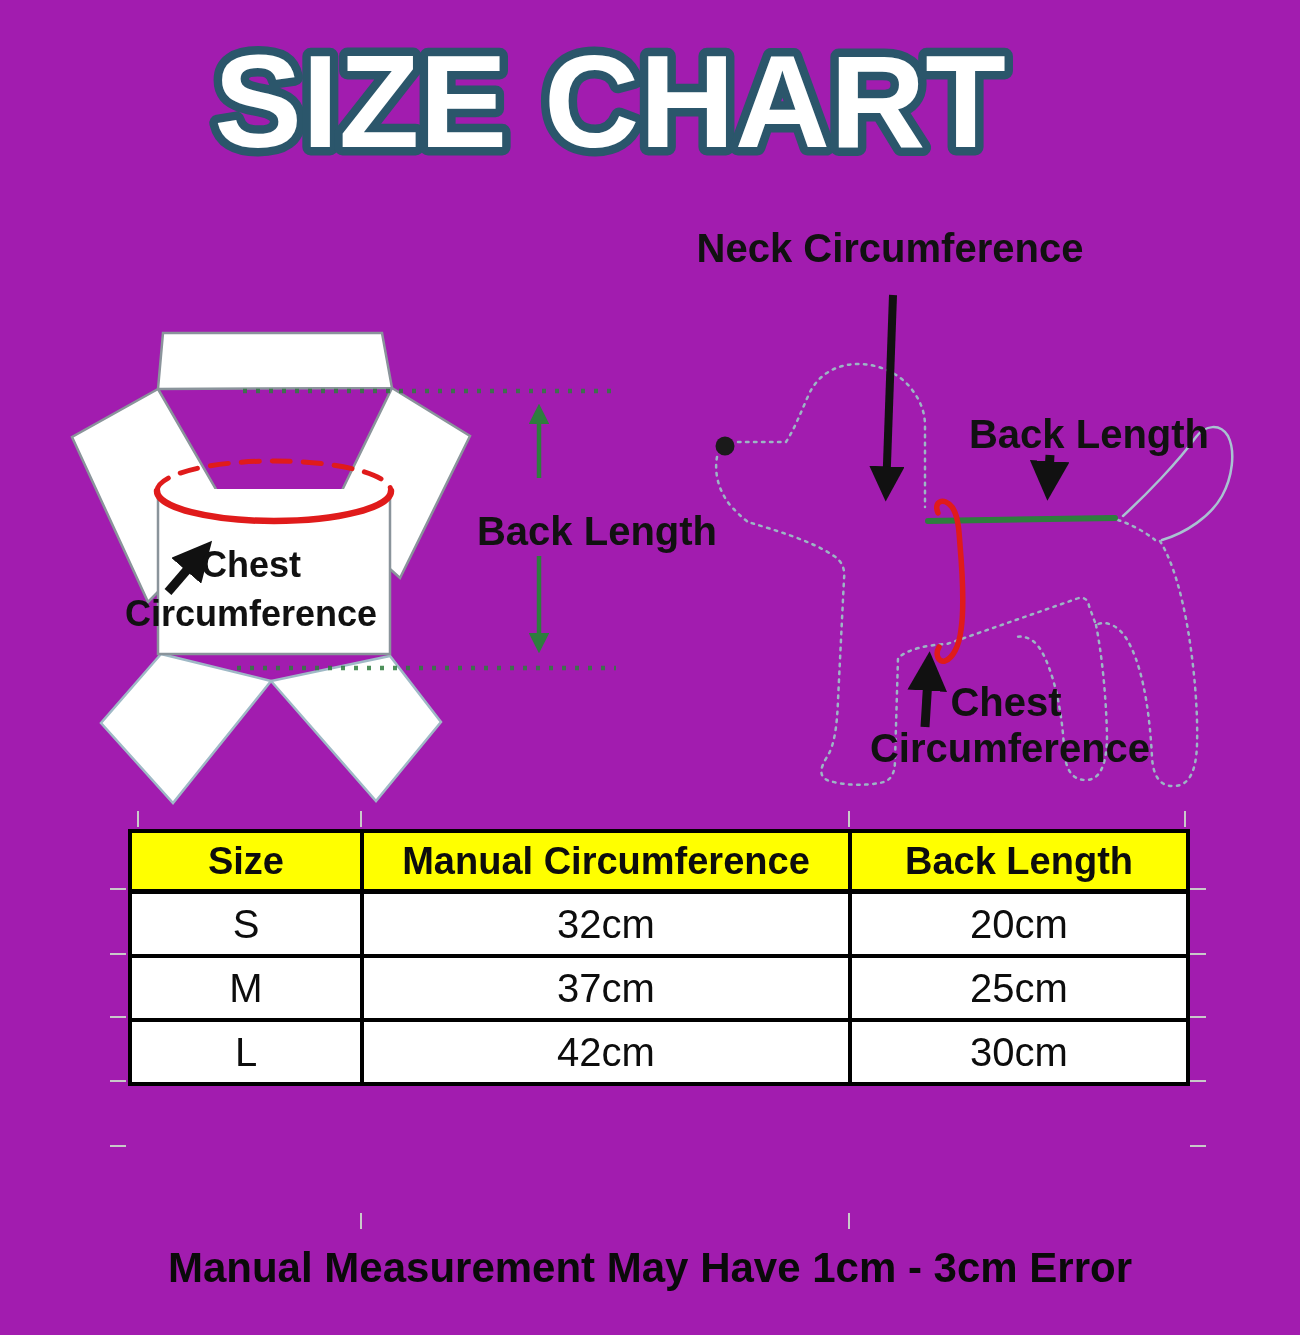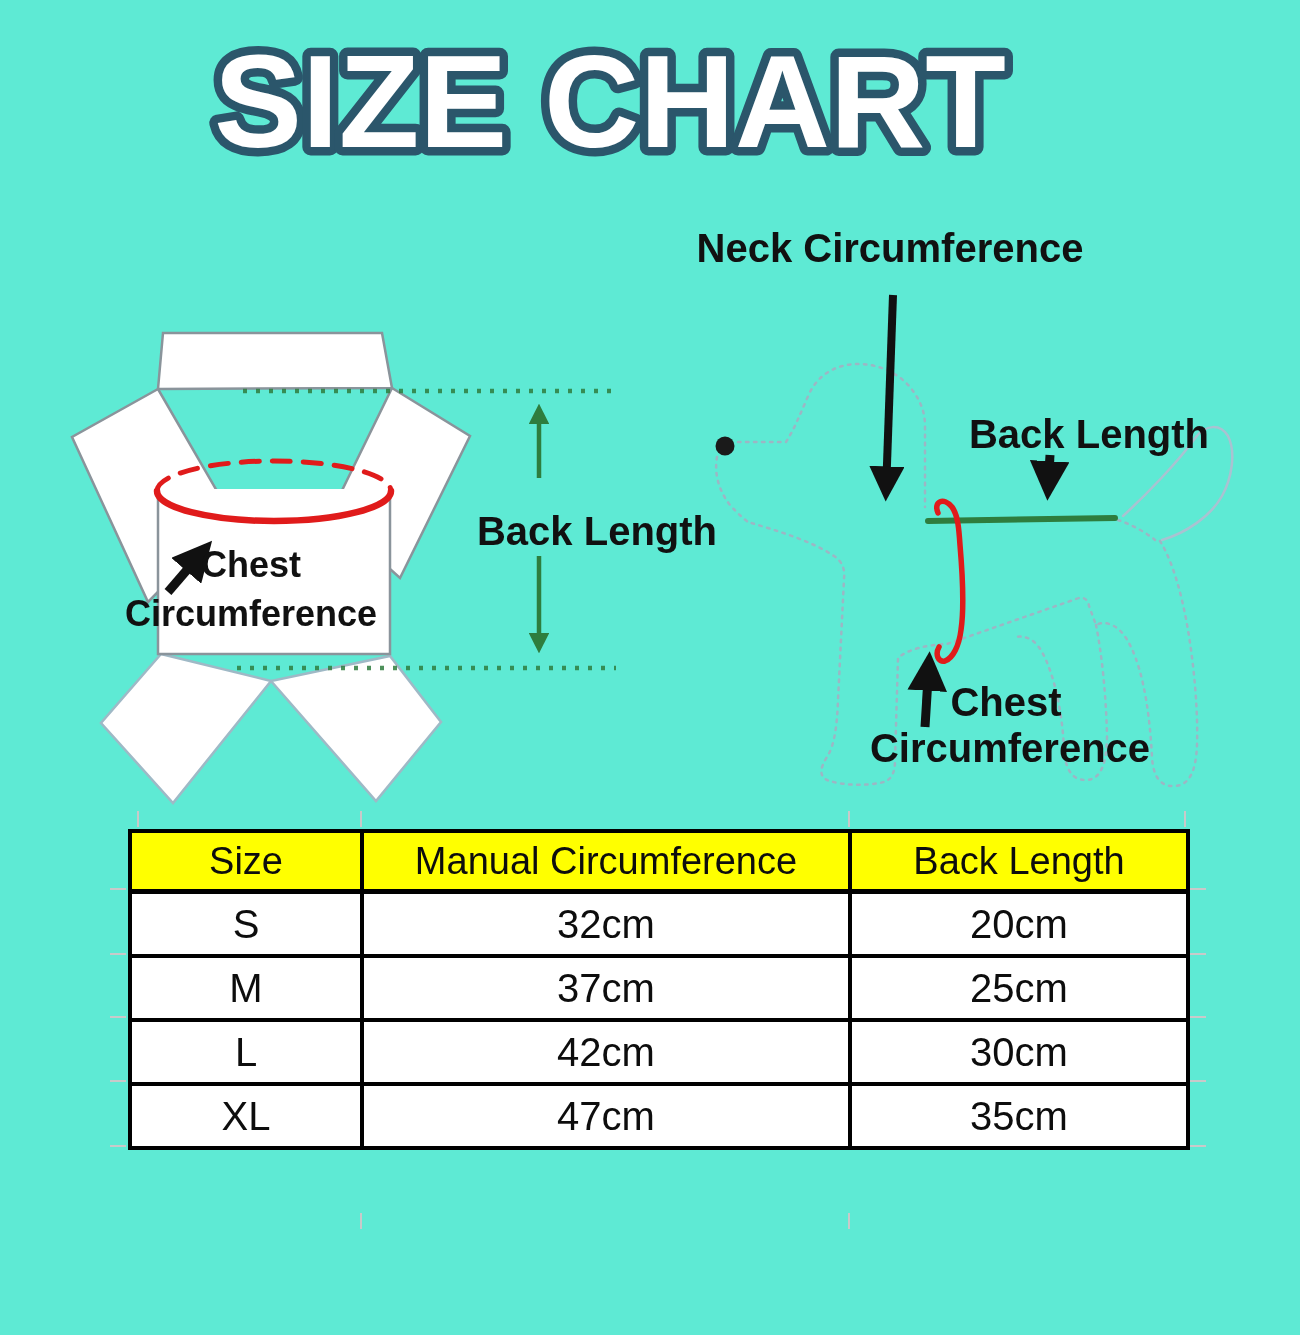--- a/index.html
+++ b/index.html
@@ -1,24 +1,24 @@
 <!DOCTYPE html>
 <html><head>
 <meta charset="utf-8">
 <style>
   html,body{margin:0;padding:0;background:#ffffff;}
-  #page{position:relative;width:1300px;height:1335px;background:#5eead4;overflow:hidden;
+  #page{position:relative;width:1300px;height:1335px;background:#a21caf;overflow:hidden;
         font-family:"Liberation Sans", sans-serif;}
   #diagram-svg{position:absolute;left:0;top:0;z-index:1;}
   .svg-label{font-family:"Liberation Sans", sans-serif;font-weight:bold;fill:#111;}
   #size-table{position:absolute;left:128px;top:829px;z-index:2;border-collapse:collapse;
               table-layout:fixed;font-family:"Liberation Sans", sans-serif;}
   #size-table td,#size-table th{border:4px solid #000;text-align:center;vertical-align:middle;
               padding:0;color:#0d0d0d;background:#fff;}
-  #size-table th{height:56px;font-size:38px;font-weight:normal;border-bottom-width:5px;}
+  #size-table th{height:56px;font-size:38px;font-weight:bold;border-bottom-width:5px;}
   #size-table td{height:60px;font-size:40px;font-weight:normal;}
   .col-size{width:232px;}
   .col-chest{width:488px;}
   .col-back{width:338px;}
   #footer-note{position:absolute;left:0;top:1244px;width:1300px;z-index:2;text-align:center;
                font-size:42px;font-weight:bold;color:#0a0a0a;letter-spacing:0px;}
   .tick{position:absolute;background:#c9c9c9;z-index:1;}
   .tick.v{width:2px;height:16px;}
   .tick.h{width:16px;height:2px;}
 </style>
@@ -131,38 +131,34 @@
       <tr>
         <td>M</td>
         <td>37cm</td>
         <td>25cm</td>
       </tr>
       <tr>
         <td>L</td>
         <td>42cm</td>
         <td>30cm</td>
       </tr>
-      <tr>
-        <td>XL</td>
-        <td>47cm</td>
-        <td>35cm</td>
-      </tr>
     </tbody>
   </table>
 
   <div class="tick v" style="left:137px;top:811px;"></div>
   <div class="tick v" style="left:360px;top:811px;"></div>
   <div class="tick v" style="left:848px;top:811px;"></div>
   <div class="tick v" style="left:1184px;top:811px;"></div>
   <div class="tick v" style="left:360px;top:1213px;"></div>
   <div class="tick v" style="left:848px;top:1213px;"></div>
   <div class="tick h" style="left:110px;top:888px;"></div>
   <div class="tick h" style="left:110px;top:953px;"></div>
   <div class="tick h" style="left:110px;top:1016px;"></div>
   <div class="tick h" style="left:110px;top:1080px;"></div>
   <div class="tick h" style="left:110px;top:1145px;"></div>
   <div class="tick h" style="left:1190px;top:888px;"></div>
   <div class="tick h" style="left:1190px;top:953px;"></div>
   <div class="tick h" style="left:1190px;top:1016px;"></div>
   <div class="tick h" style="left:1190px;top:1080px;"></div>
   <div class="tick h" style="left:1190px;top:1145px;"></div>
 
+  <div id="footer-note">Manual Measurement May Have 1cm - 3cm Error</div>
 </div>
 
 </body></html>

